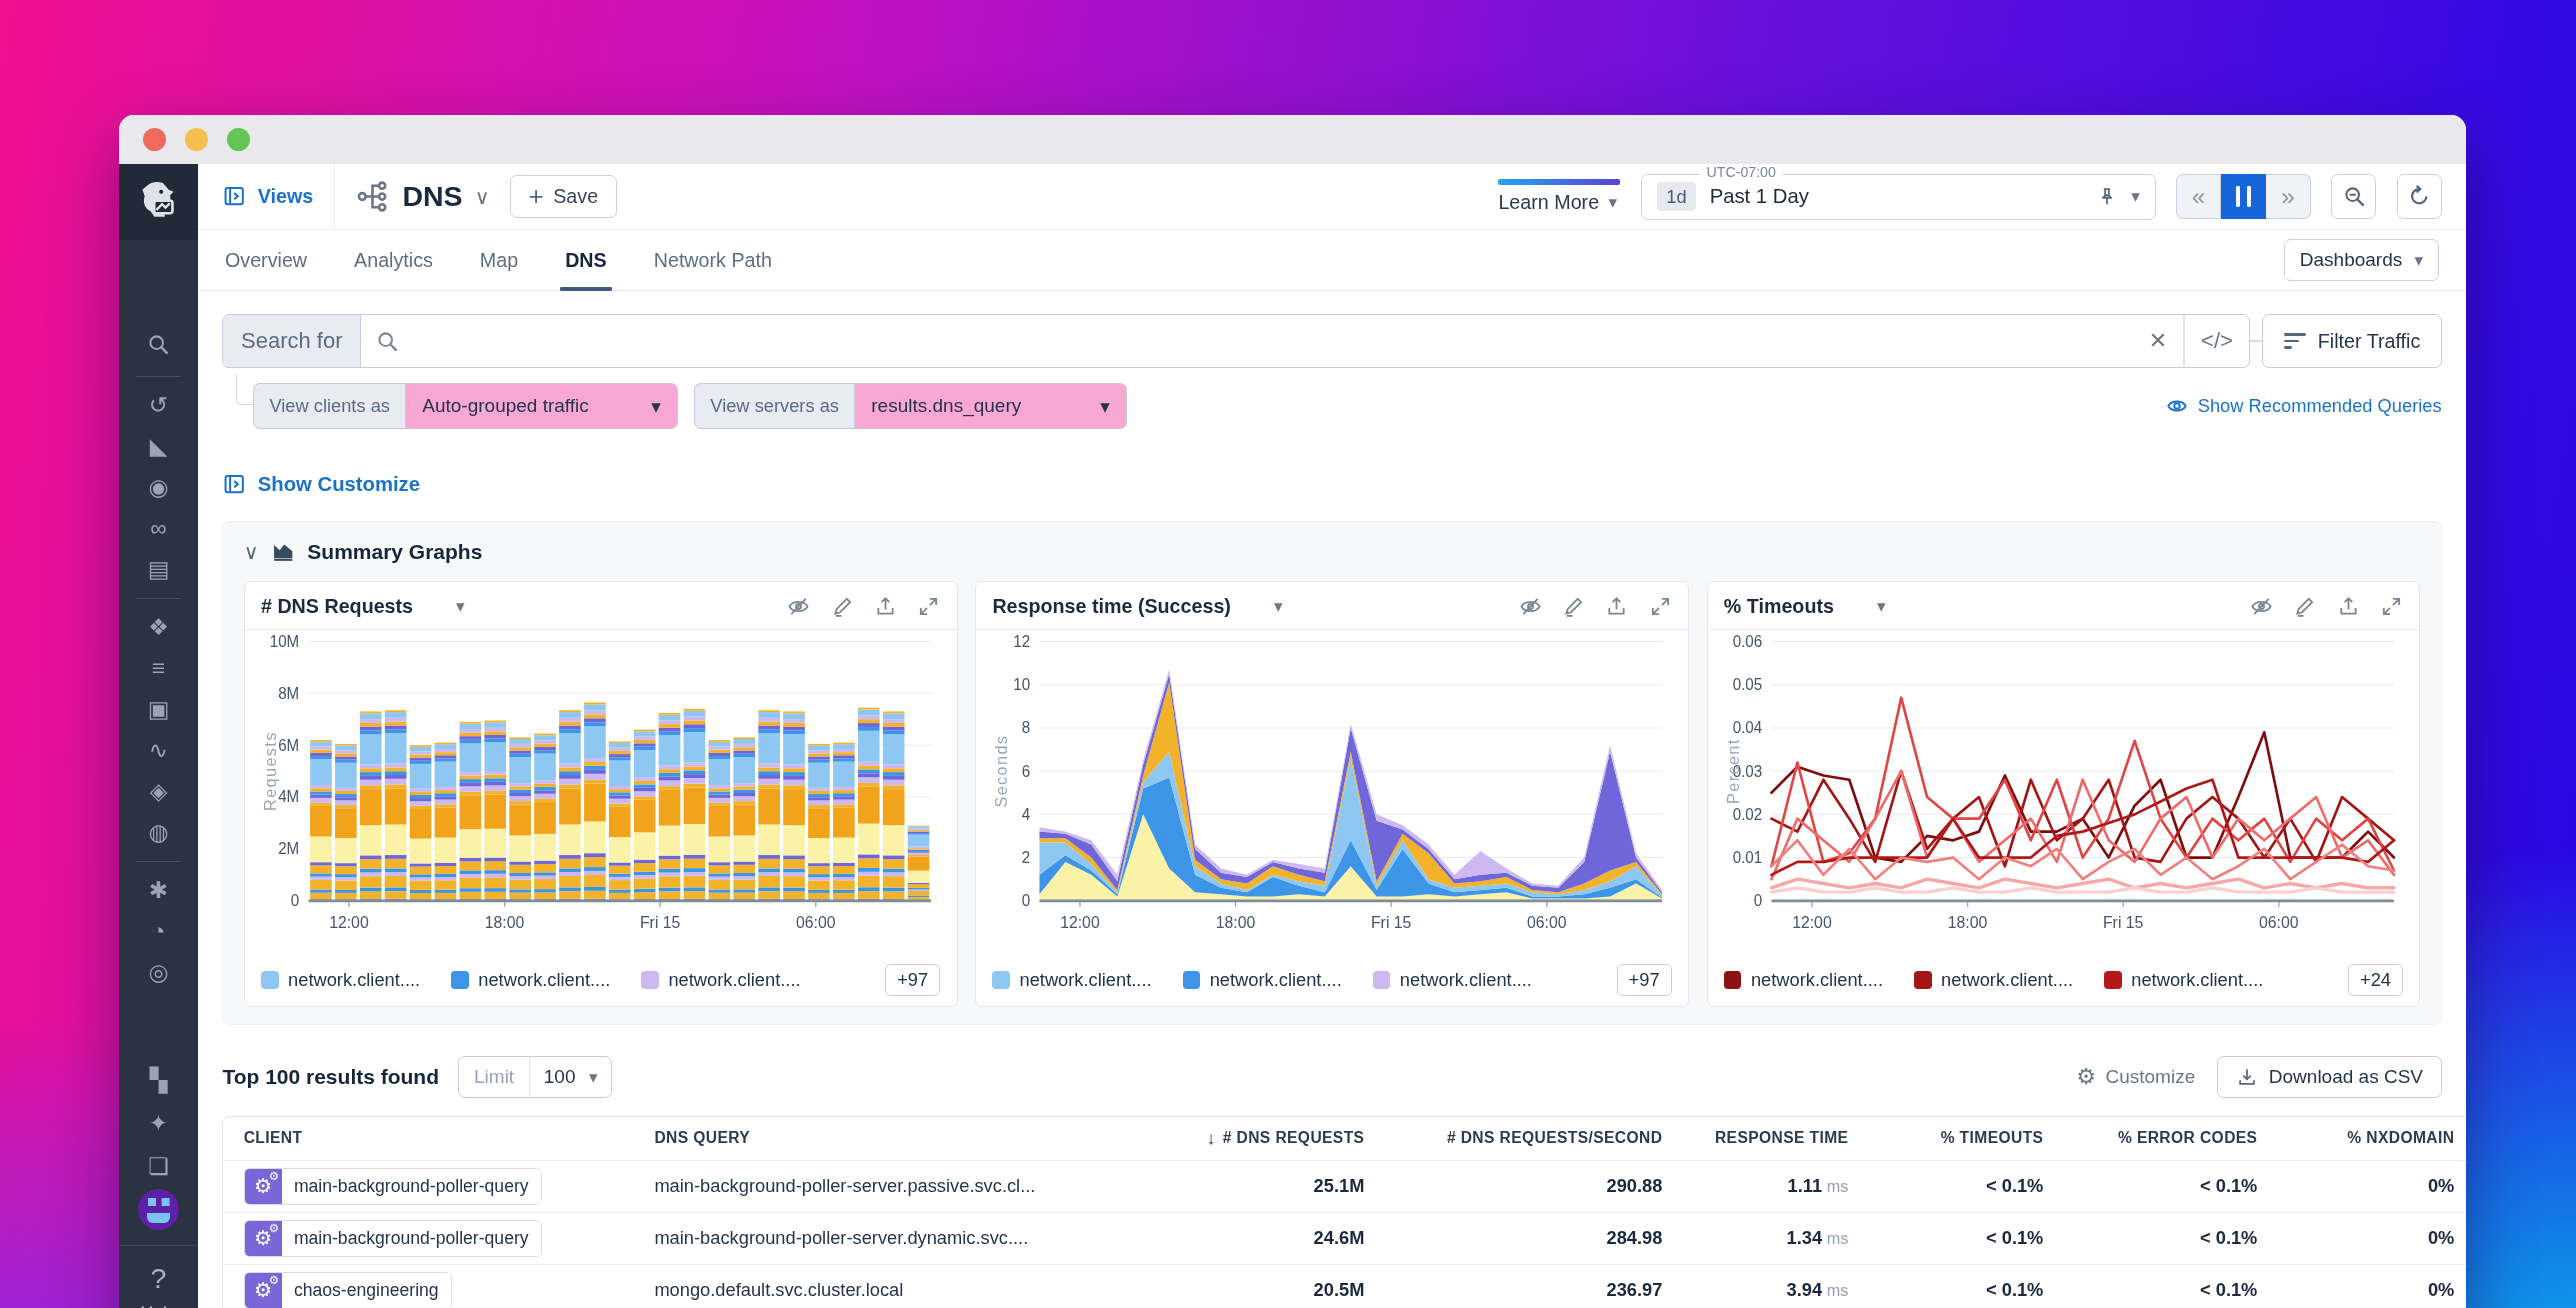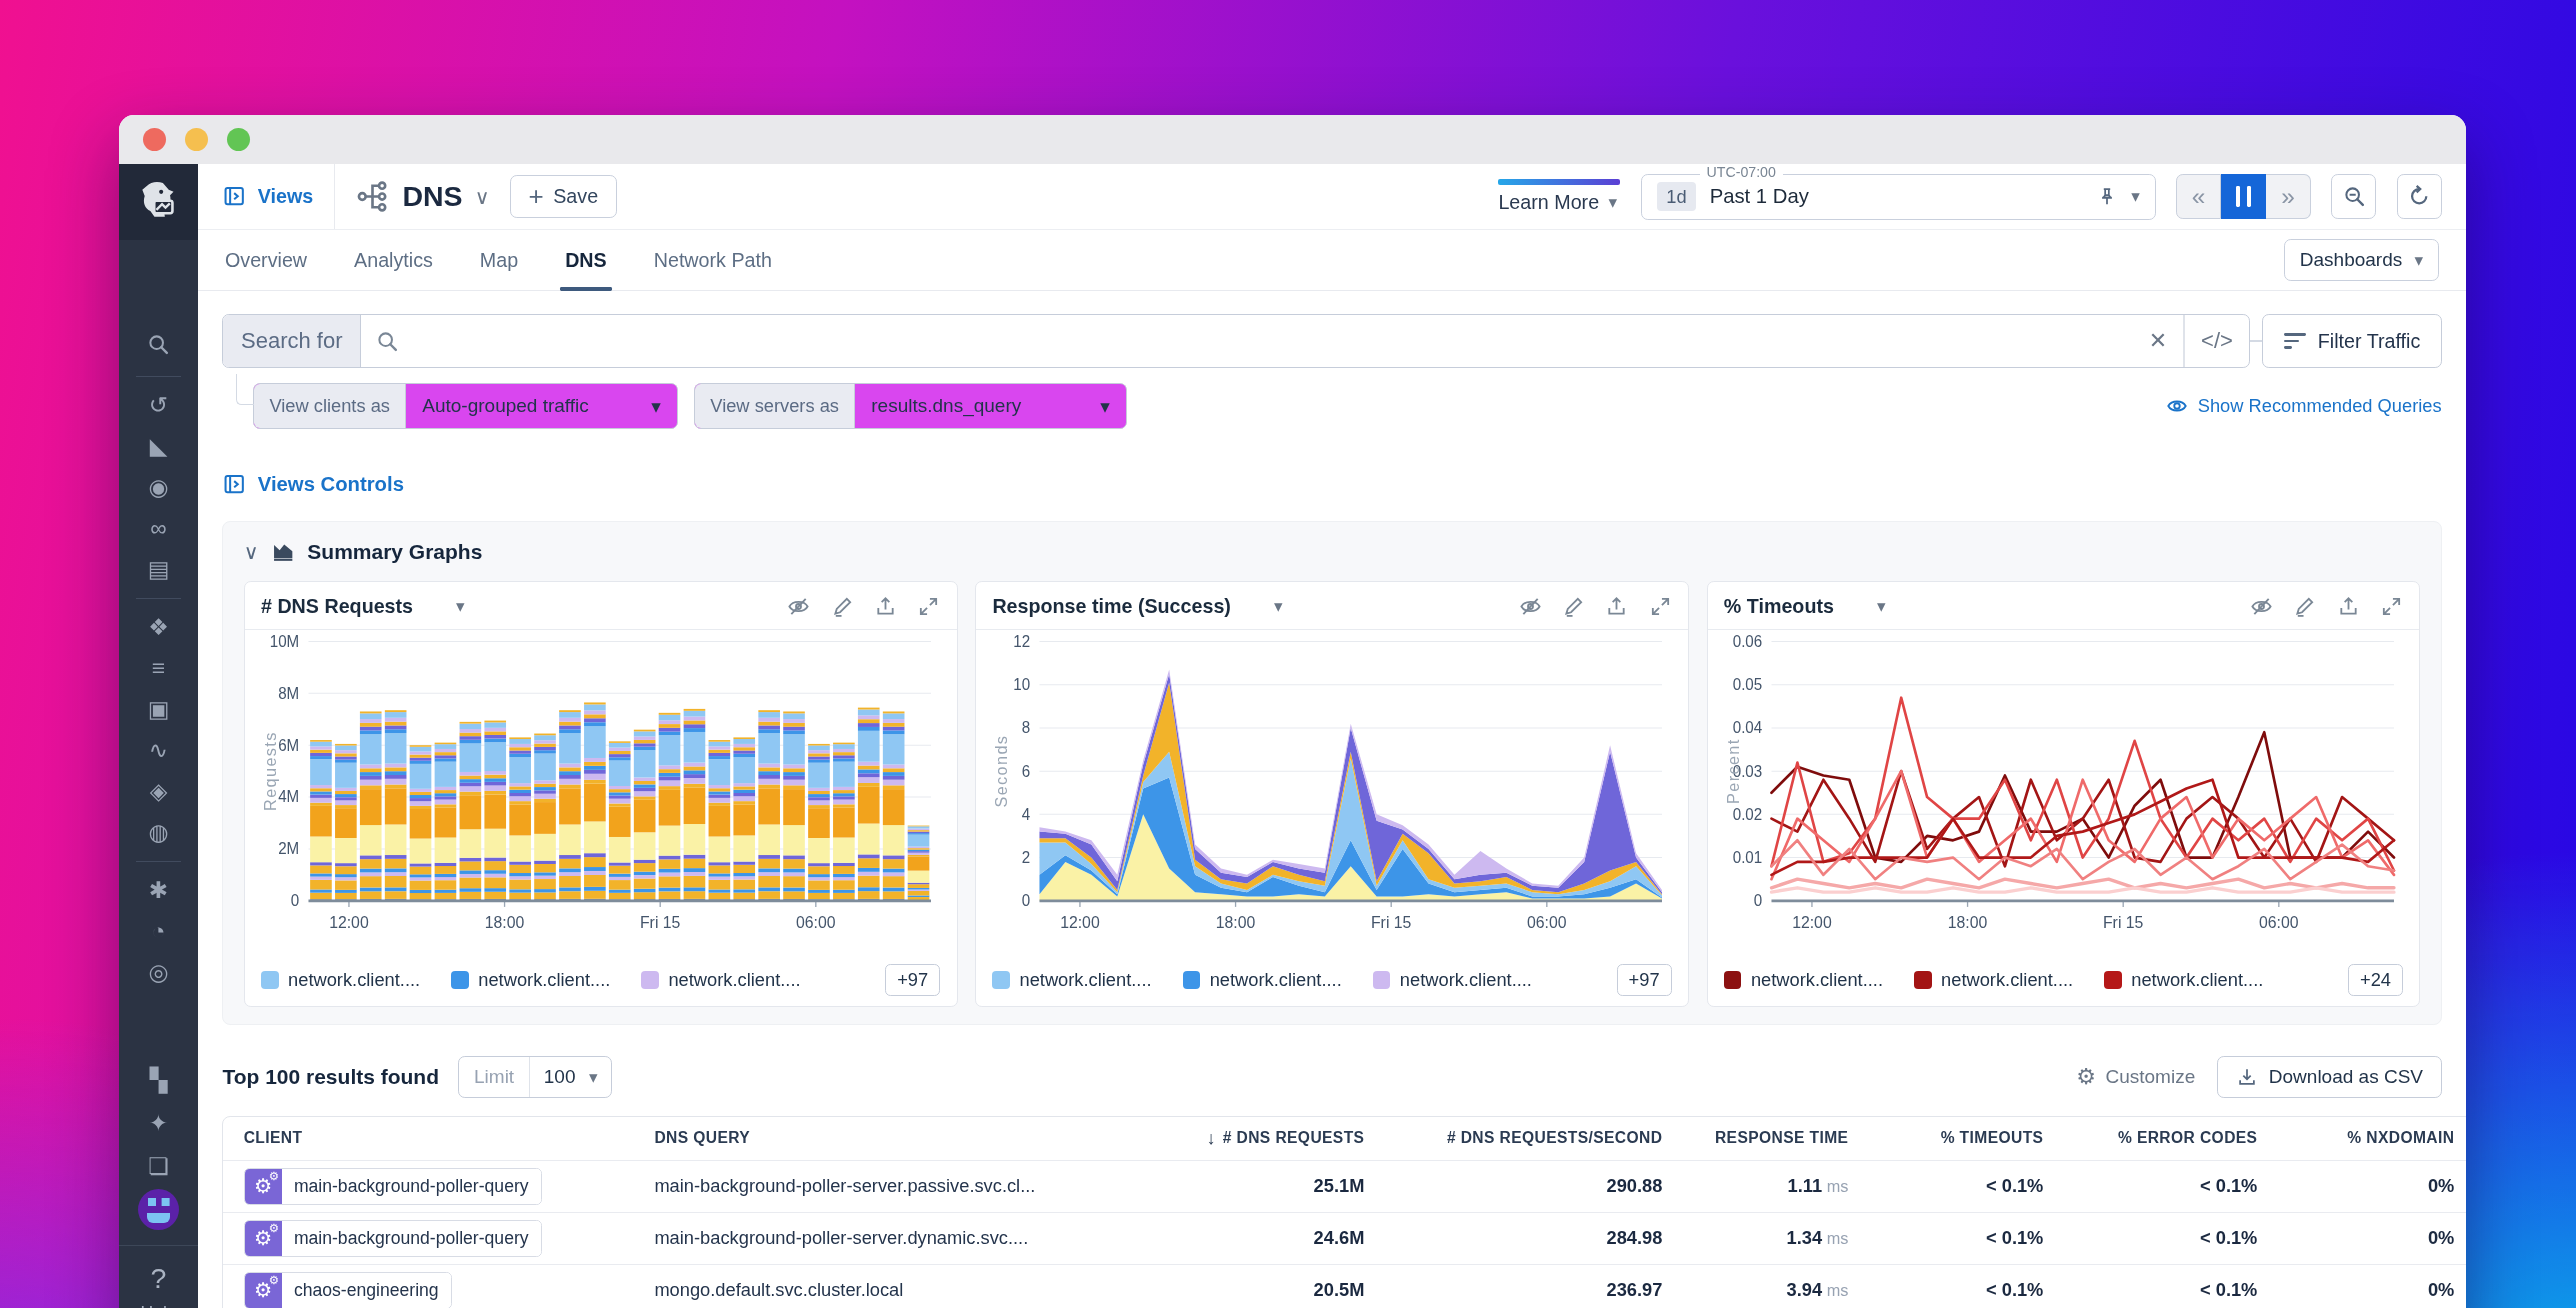--- a/index.html
+++ b/index.html
@@ -79,21 +79,21 @@
   .mag svg{width:24.4px;height:24.4px}
   .search-input{flex:1;border:0;outline:0;font-size:19.7px;height:100%;min-width:0}
   .sb-ic{color:#6a7686;font-size:22px;padding:0 16.3px;height:100%;display:flex;align-items:center}
   .sb-sep{width:1.4px;height:100%;background:#dfe3ea}
   .dash{width:12.2px;height:1.4px;background:#d4dae4;align-self:center}
   .filter-btn{display:flex;align-items:center;gap:12.2px;border:1.4px solid #c6cdda;border-radius:6.8px;padding:0 20.3px;font-size:19.7px;color:#24344c;background:#fff}
   .f-lines span{display:block;height:2.7px;background:#55677e;margin:4.1px 0;border-radius:1.4px}
   .f-lines .f1{width:22px}.f-lines .f2{width:15px}.f-lines .f3{width:8.1px}
   .view-row{margin-top:15px;display:flex;align-items:center;padding-left:31px;position:relative}
   .elbow{position:absolute;left:13.6px;top:-9.5px;width:17.6px;height:31px;border-left:1.4px solid #d4dae4;border-bottom:1.4px solid #d4dae4;border-bottom-left-radius:5.4px}
-  .pillgroup{display:flex;align-items:stretch;height:46px;border:1.4px solid #c6cdda;border-radius:6.8px;overflow:hidden;background:#d946ef;margin-right:16.3px}
+  .pillgroup{display:flex;align-items:stretch;height:46px;border:1.4px solid #c6cdda;border-radius:6.8px;overflow:hidden;background:#f9a8d4;margin-right:16.3px}
   .pg-label{background:#e9ebf2;display:flex;align-items:center;padding:0 15px;font-size:18.3px;color:#5b6b84;border-right:1.4px solid #c6cdda;white-space:nowrap}
   .pg-value{display:flex;align-items:center;gap:17.6px;padding:0 16.3px;font-size:19px;color:#22344a;justify-content:space-between}
   .pg-value.w1{min-width:271px}.pg-value.w2{min-width:271px}
   .recommended{margin-left:auto;display:flex;align-items:center;gap:9.5px;color:#1a73c9;font-size:18.3px;font-weight:400}
   .recommended svg{width:22px;height:22px}
   .show-controls{margin-top:43px;display:flex;align-items:center;gap:11px;color:#1a73c9;font-size:20.3px;font-weight:600}
   
   .panel{margin-top:24.4px;background:#f7f8fa;border:0.7px solid #eef0f3;border-radius:8.1px;padding:17.6px 20.3px}
   .panel-head{display:flex;align-items:center;gap:12.2px;font-size:21px;font-weight:700;color:#16263c}
   .ph-chev{color:#55677e;font-size:20.3px;font-weight:400}
@@ -375,21 +375,21 @@
           </div>
         </div>
         <div class="show-controls" data-interactable="true">
           <span class="sc-icon" data-interactable="false" style="display:flex">
               <svg viewBox="0 0 24 24" fill="none" stroke="currentColor" stroke-width="2">
                 <rect x="3.5" y="4" width="17" height="16" rx="2"></rect>
                 <path d="M8 4V20"></path>
                 <path d="M12 9L15.5 12L12 15"></path>
               </svg>
             </span>
-          <span data-interactable="false">Views Controls</span>
+          <span data-interactable="false">Show Customize</span>
         </div>
         <div class="panel" data-interactable="false">
           <div class="panel-head">
             <span class="ph-chev" data-interactable="true">∨</span>
             <span class="ph-icon" data-interactable="false">
                 <svg viewBox="0 0 24 24">
                   <path d="M3 19V6l5.5 5L13 5.5L21 12v7Z" fill="currentColor"></path>
                   <path d="M3 20.5h18" stroke="currentColor" stroke-width="2"></path>
                 </svg>
               </span>

